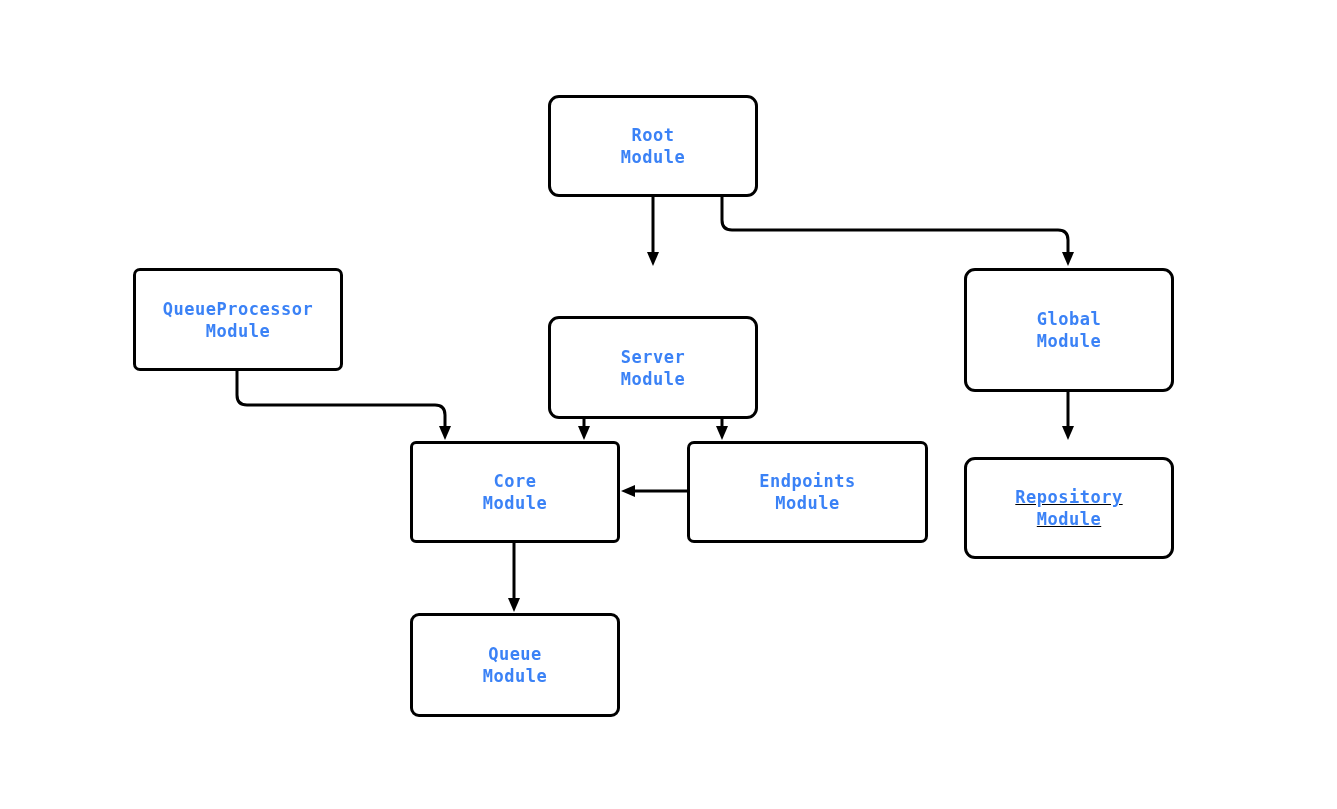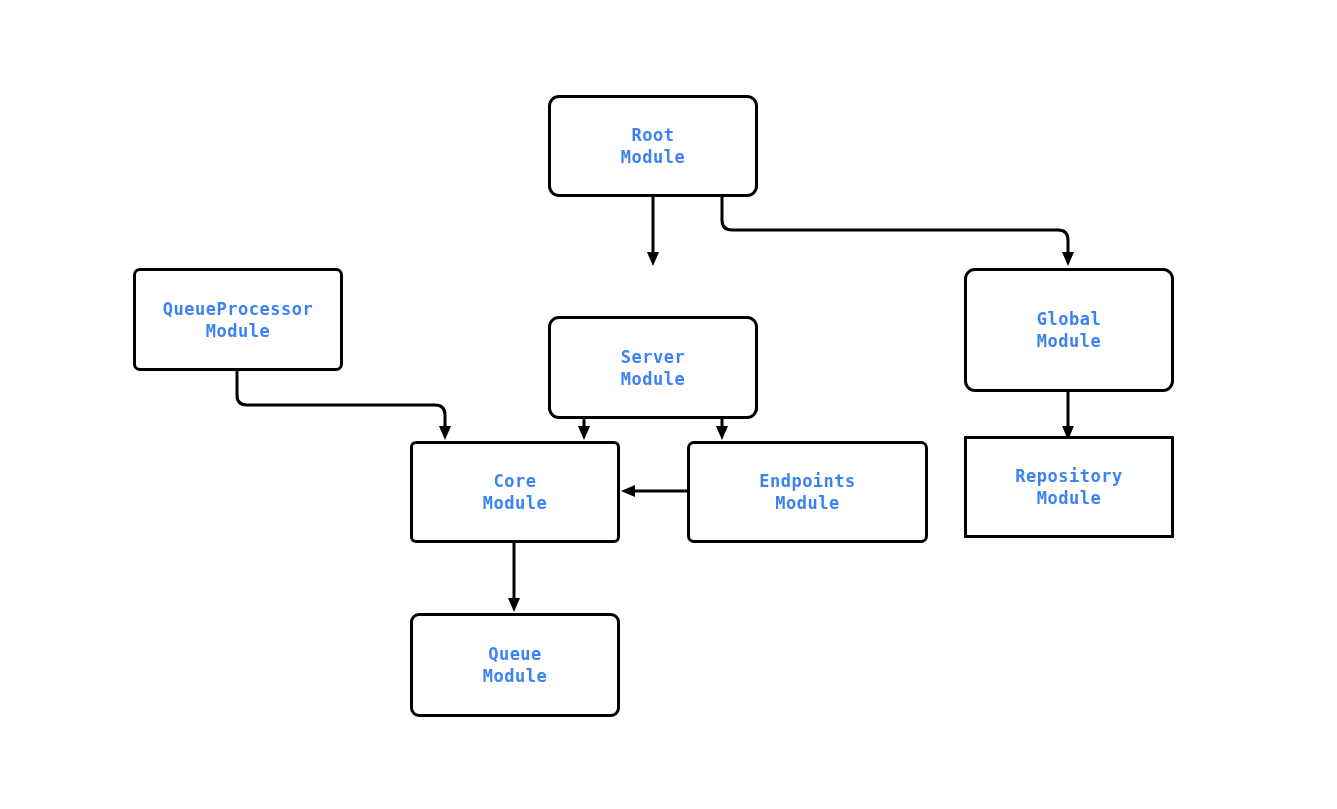--- a/index.html
+++ b/index.html
@@ -117,21 +117,21 @@
   <div class="node" style="left: 410px; top: 441px; width: 210px; height: 102px; border-width: 3px; border-color: rgb(0, 0, 0); border-radius: 6px;">
     <span class="node-label">Core</span>
     <span class="node-label">Module</span>
   </div>
 
   <div class="node" style="left: 687px; top: 441px; width: 241px; height: 102px; border-width: 3px; border-color: rgb(0, 0, 0); border-radius: 7px;">
     <span class="node-label">Endpoints</span>
     <span class="node-label">Module</span>
   </div>
 
-  <div class="node" style="left: 964px; top: 436px; width: 210px; height: 102px; border-width: 3px; border-color: rgb(0, 0, 0); border-radius: 1px;">
+  <div class="node" style="left: 964px; top: 457px; width: 210px; height: 102px; border-width: 3px; border-color: rgb(0, 0, 0); border-radius: 11px; text-decoration: underline;">
     <span class="node-label">Repository</span>
     <span class="node-label">Module</span>
   </div>
 
   <div class="node" style="left: 410px; top: 613px; width: 210px; height: 104px; border-width: 3px; border-color: rgb(0, 0, 0); border-radius: 9px;">
     <span class="node-label">Queue</span>
     <span class="node-label">Module</span>
   </div>
 
 </div>

